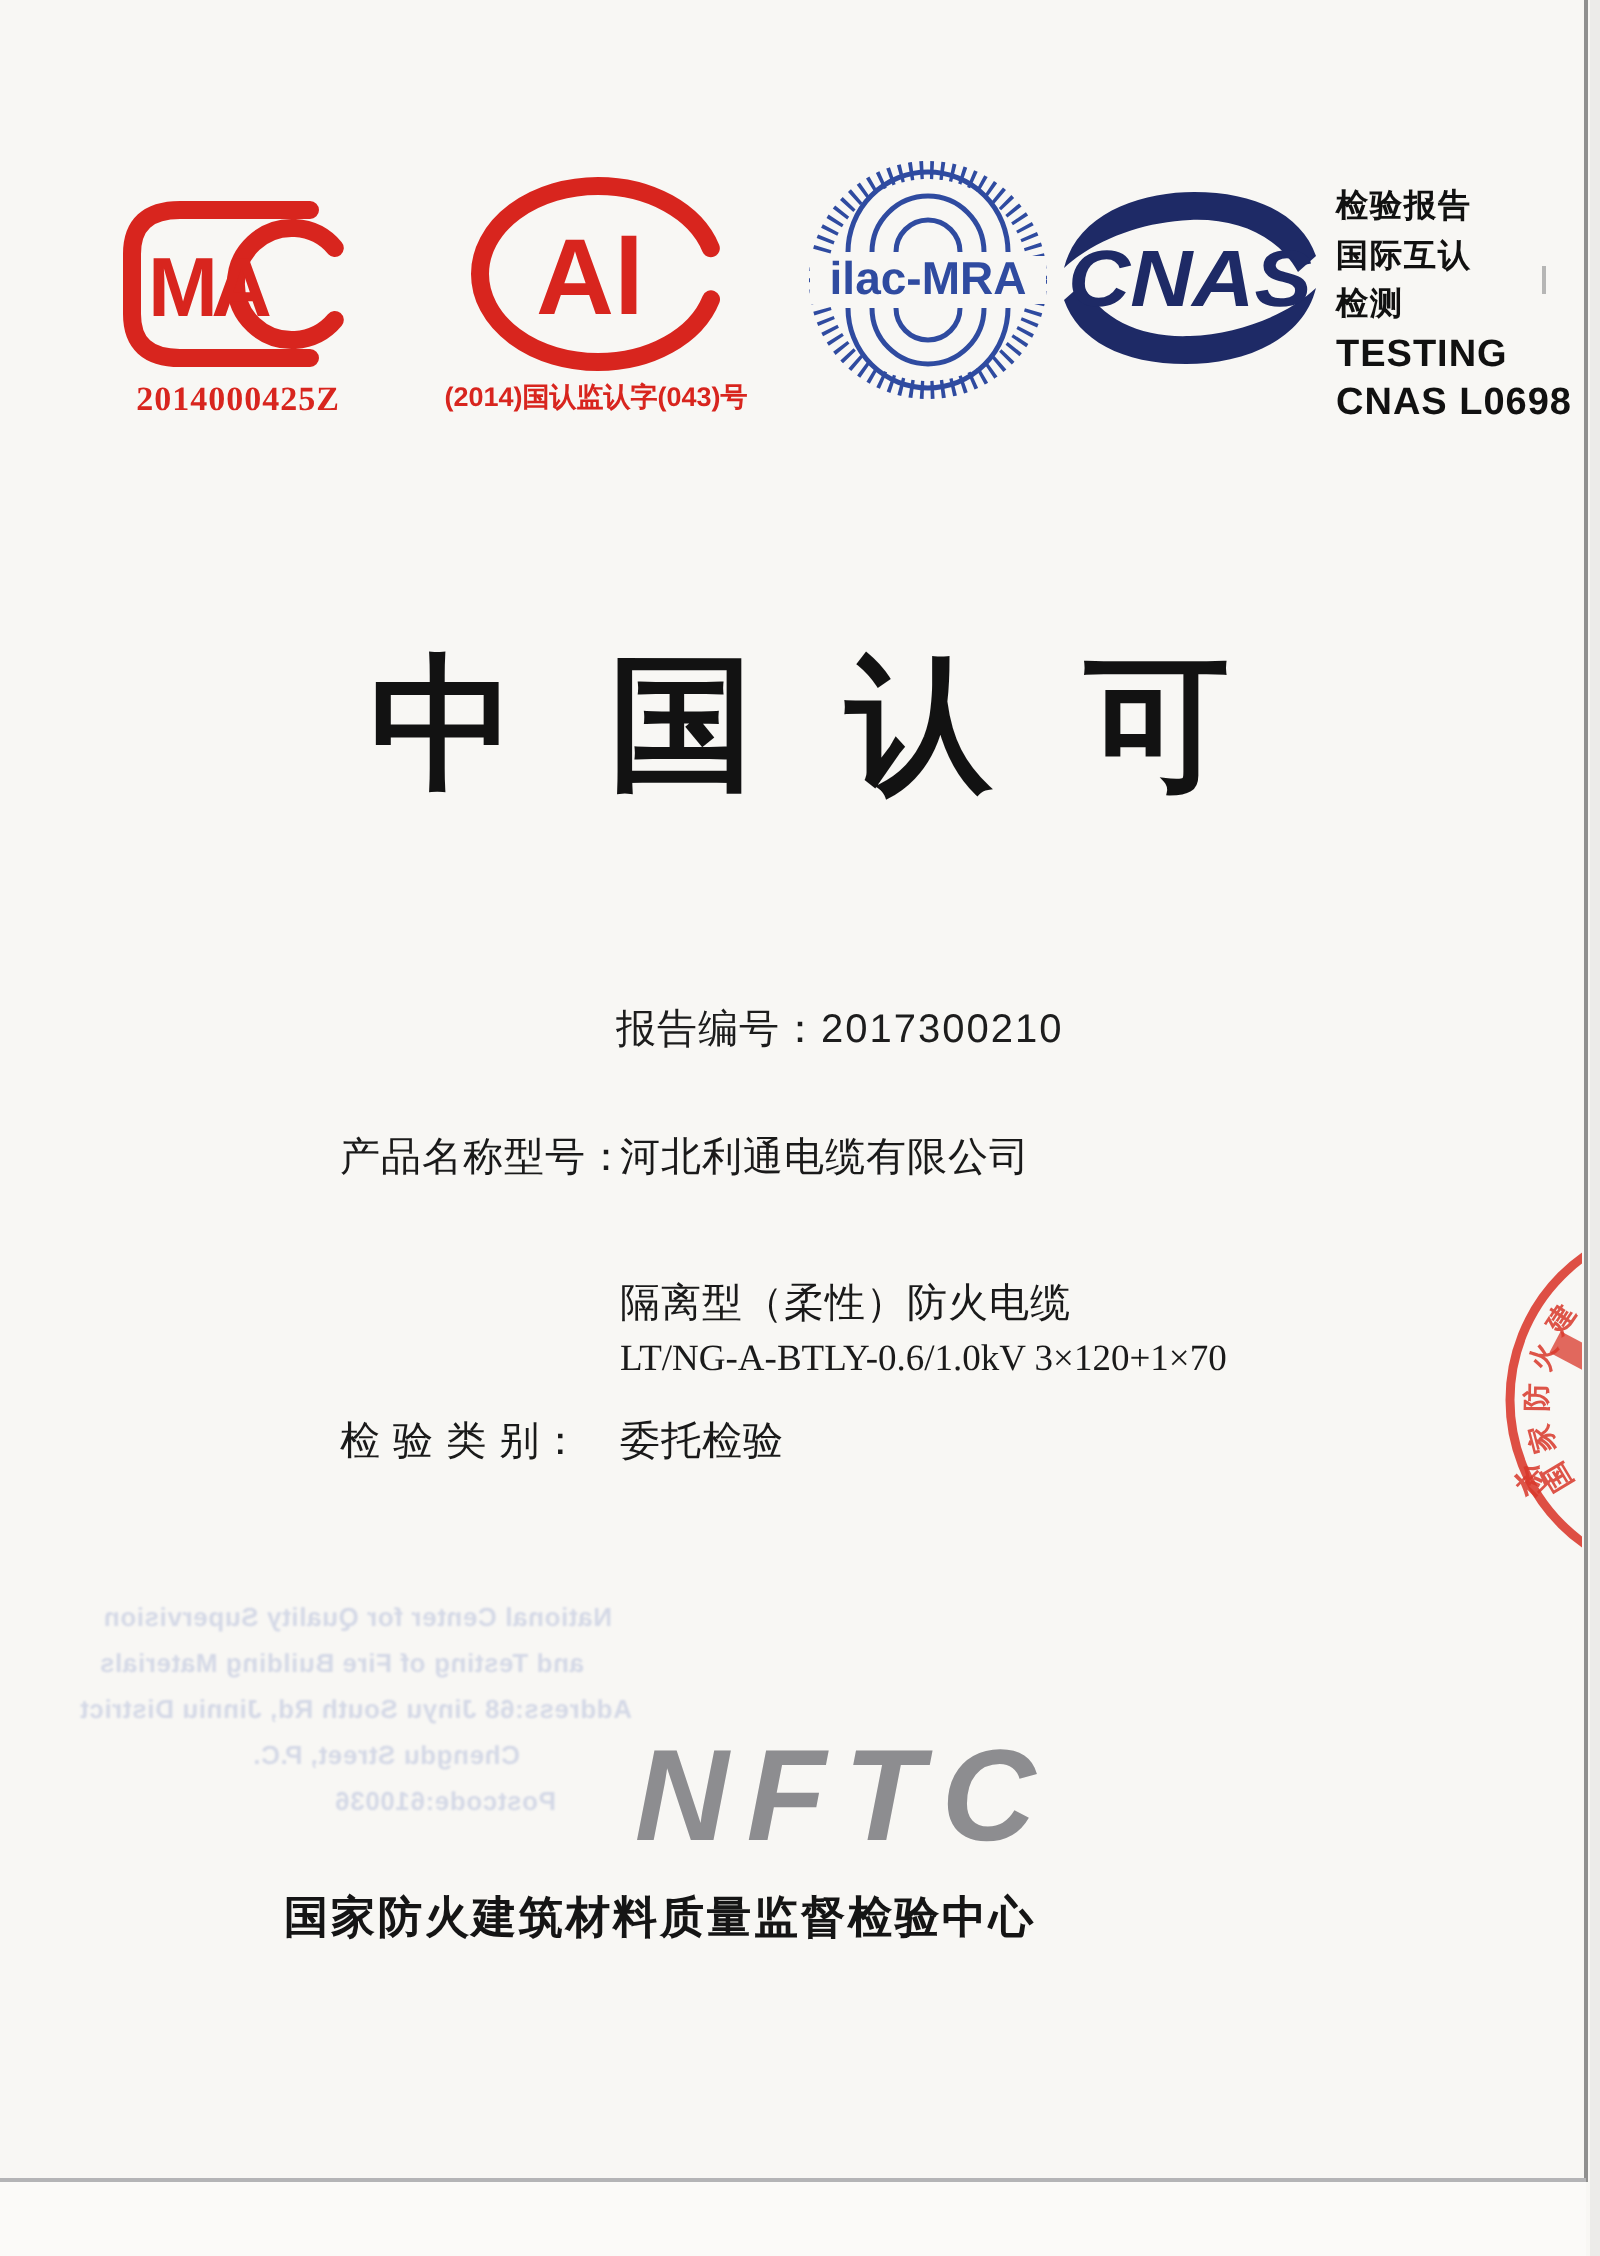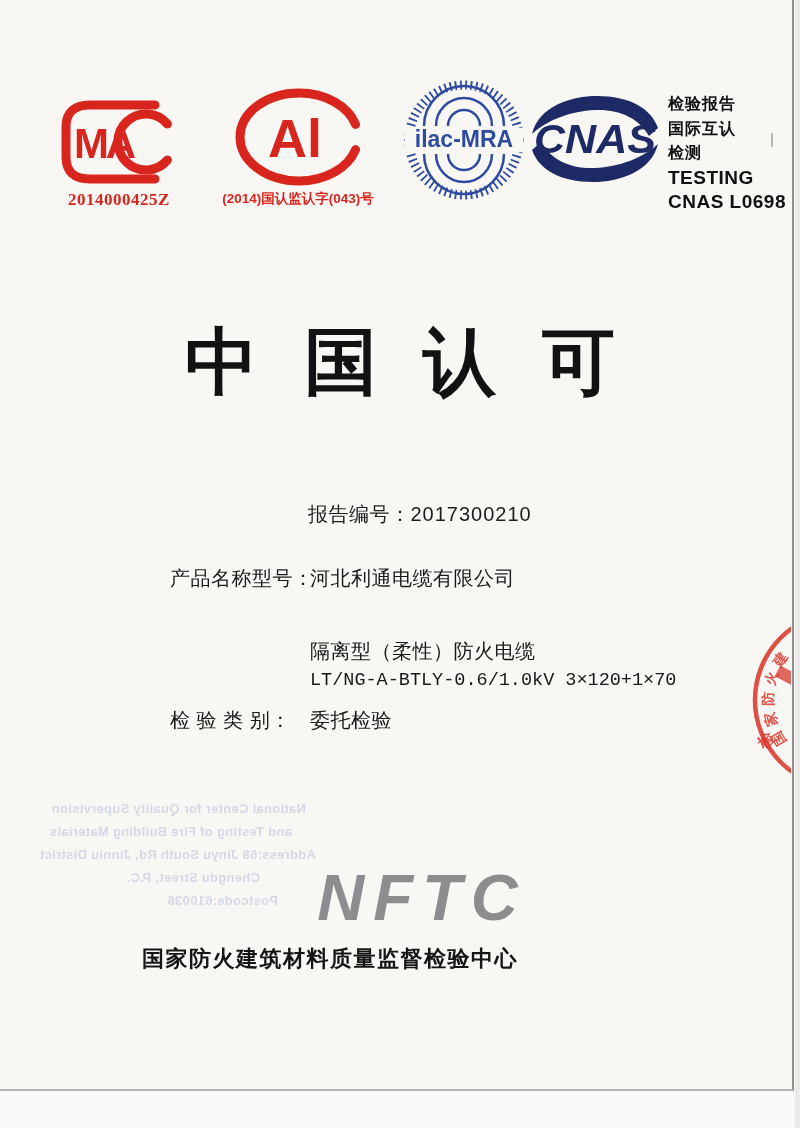--- a/index.html
+++ b/index.html
@@ -41,21 +41,21 @@
     font-size:73px;font-weight:bold;letter-spacing:46px;color:#121212;
   }
 
   
   .report-no{position:absolute;left:308px;top:501px;font-size:20px;letter-spacing:.5px;color:#1d1d1d;}
   .report-no .val{letter-spacing:1px;}
   .field-label{position:absolute;left:170px;font-size:20px;letter-spacing:.5px;color:#1a1a1a;}
   .field-value{position:absolute;left:310px;font-size:20px;letter-spacing:.5px;color:#1a1a1a;}
   .row1{top:565px;}
   .row2{top:638px;}
-  .row2b{top:670px;font-family:Liberation Mono, monospace;font-size:18.5px;letter-spacing:0;text-align:right;}
+  .row2b{top:670px;font-family:Liberation Serif, serif;font-size:18.5px;letter-spacing:0;text-align:right;}
   .row3{top:707px;}
 
   
   .bleed{
     position:absolute;left:28px;top:797px;width:290px;
     transform:scaleX(-1);
     color:#9aa7d0;opacity:.38;filter:blur(.4px);
     font-size:13px;font-weight:bold;line-height:23px;letter-spacing:.3px;
   }
   .bleed div{white-space:nowrap;}

